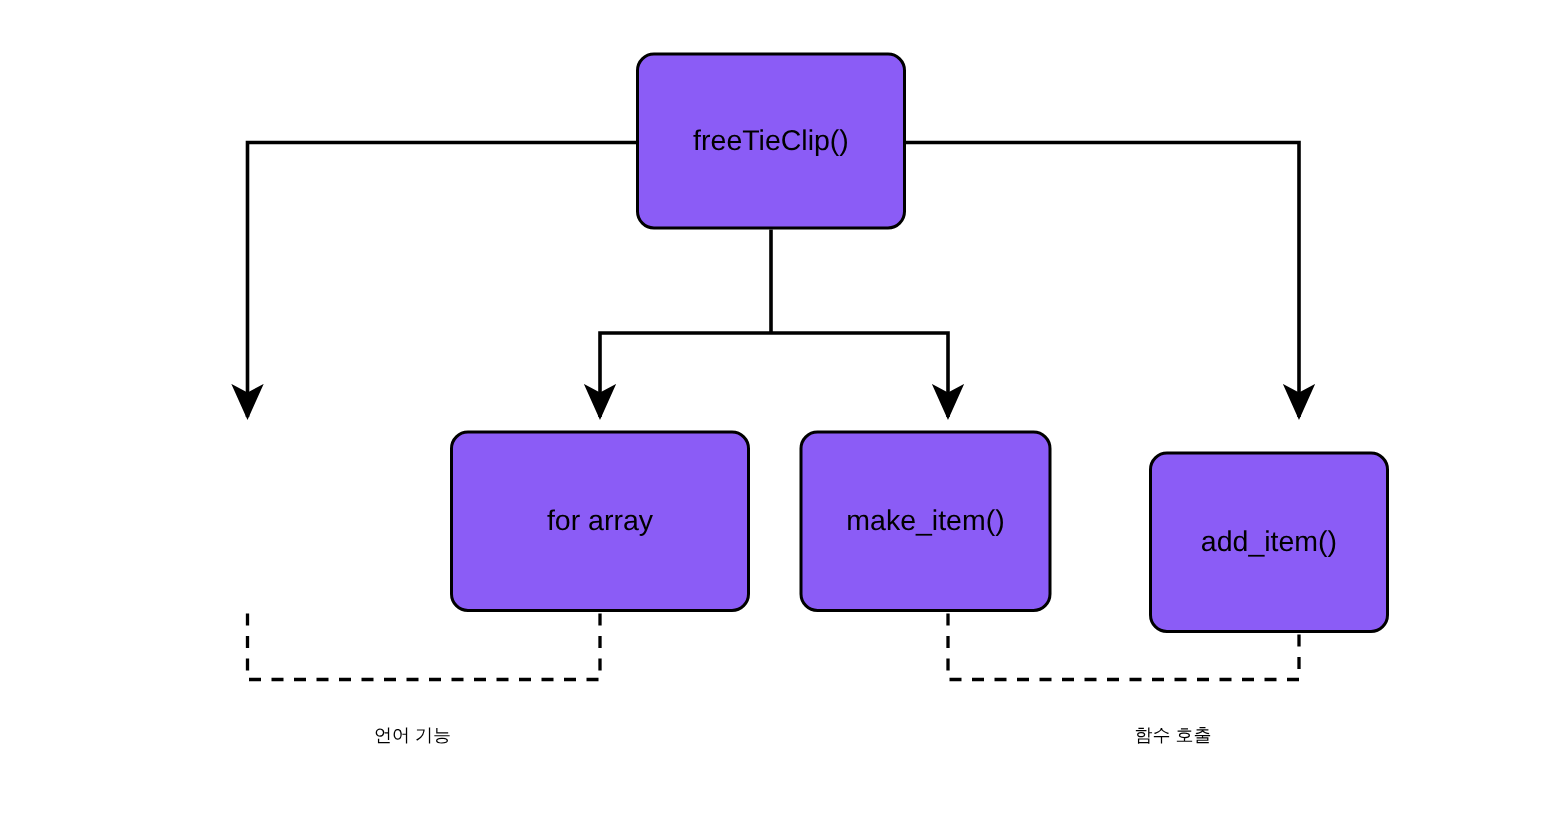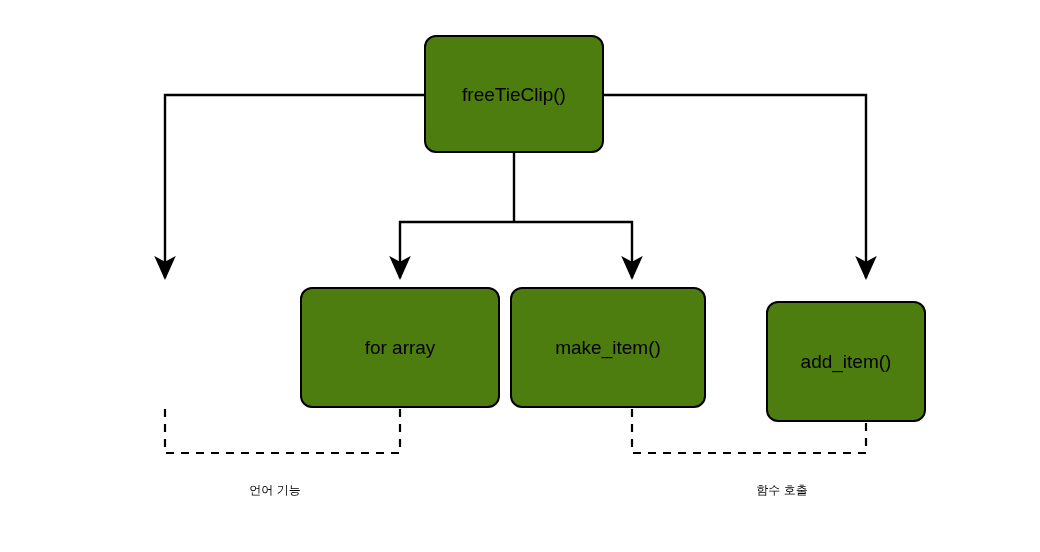--- a/index.html
+++ b/index.html
@@ -23,21 +23,21 @@
     left: 0;
     top: 0;
     width: 1040px;
     height: 552px;
   }
   .node-box {
     position: absolute;
     box-sizing: border-box;
     border: 2px solid #000000;
     border-radius: 12px;
-    background: #4d7c0f;
+    background: #8b5cf6;
     display: flex;
     align-items: center;
     justify-content: center;
   }
   .node-label {
     font-family: "Liberation Sans", "DejaVu Sans", sans-serif;
     font-size: 19px;
     color: #000000;
     line-height: 1;
     white-space: nowrap;
@@ -81,21 +81,21 @@
 
   <div class="node-box" id="node-free-tie-clip" style="left:424px; top:35px; width:180px; height:118px;">
     <span class="node-label">freeTieClip()</span>
   </div>
 
 
   <div class="node-box" id="node-for-loop" style="left:300px; top:287px; width:200px; height:121px;">
     <span class="node-label">for array</span>
   </div>
 
-  <div class="node-box" id="node-make-item" style="left:510px; top:287px; width:196px; height:121px;">
+  <div class="node-box" id="node-make-item" style="left:533px; top:287px; width:168px; height:121px;">
     <span class="node-label">make_item()</span>
   </div>
 
   <div class="node-box" id="node-add-item" style="left:766px; top:301px; width:160px; height:121px;">
     <span class="node-label">add_item()</span>
   </div>
 
   <div class="group-label" style="left:275px; top:482px;">언어 기능</div>
 
   <div class="group-label" style="left:734px; top:482px;margin-left:48px;">함수 호출</div>

